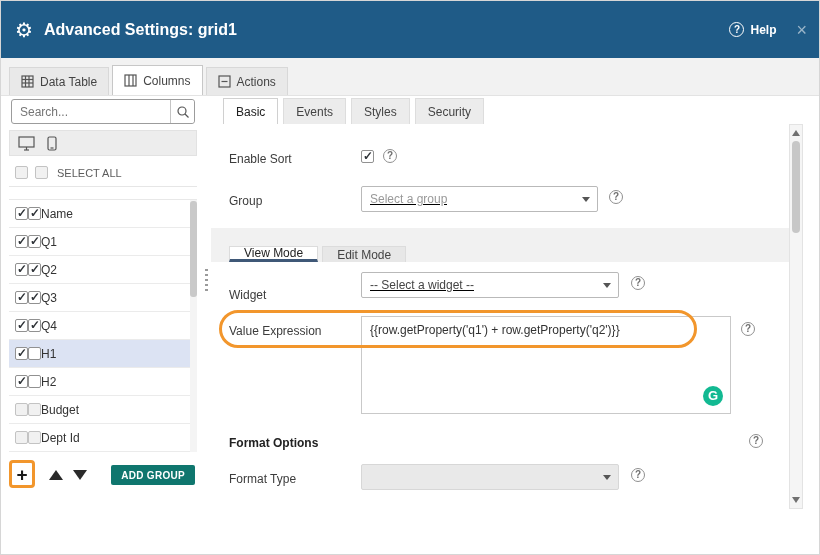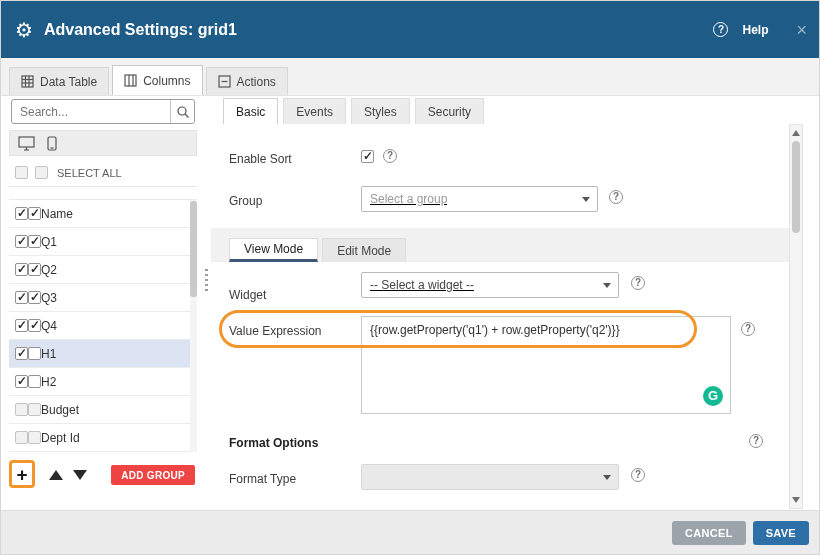--- a/index.html
+++ b/index.html
@@ -4,21 +4,21 @@
 <style>
   * { margin:0; padding:0; box-sizing:border-box; }
   body { background:#fff; font-family:"Liberation Sans", sans-serif; }
   .app { position:relative; width:820px; height:555px; background:#fff; overflow:hidden; border:1px solid #d6d6d6; }
 
   
   .header { position:absolute; top:0; left:0; width:820px; height:57px; background:#1f5b87;
             display:flex; align-items:center; padding:0 14px; gap:11px; }
   .gear { color:#fff; font-size:20px; line-height:1; }
   .title { color:#fff; font-size:16px; font-weight:bold; }
-  .header-right { margin-left:auto; display:flex; align-items:center; gap:14px; }
+  .header-right { margin-left:auto; display:flex; align-items:center; gap:6px; }
   .hq { width:15px; height:15px; border:1.5px solid #fff; border-radius:50%; color:#fff;
         font-size:10px; font-weight:bold; line-height:13px; text-align:center; display:inline-block; }
   .hq::after { content:"?"; }
   .help-label { color:#fff; font-size:12px; font-weight:bold; }
   .close { color:rgba(255,255,255,.55); font-size:18px; margin-left:14px; line-height:1; }
 
   
   .main-tabs { position:absolute; top:57px; left:0; width:820px; height:38px; background:#f2f2f2;
                display:flex; align-items:flex-end; padding-left:8px; gap:3px; border-bottom:1px solid #e3e3e3; }
   .tab { height:28px; display:flex; align-items:center; gap:6px; padding:0 11px; font-size:12px; color:#444;
@@ -50,21 +50,21 @@
   .row-label { font-size:12px; color:#333; }
   .list-scroll { position:absolute; right:0; top:0; width:7px; height:100%; background:#f4f4f4; }
   .list-thumb { position:absolute; right:0; top:1px; width:7px; height:96px; background:#c9c9c9; border-radius:3px; cursor:pointer; }
   .side-controls { position:relative; margin-top:8px; height:32px; }
   .plus-annot { position:absolute; left:0; top:0; width:26px; height:28px; border:3px solid #f2962c;
                 border-radius:4px; display:flex; align-items:center; justify-content:center; }
   .plus { font-size:19px; font-weight:bold; color:#1a1a1a; line-height:1; cursor:pointer; }
   .tri { width:0; height:0; position:absolute; top:10px; cursor:pointer; }
   .tri-up { left:40px; border-left:7px solid transparent; border-right:7px solid transparent; border-bottom:10px solid #2a2a2a; }
   .tri-down { left:64px; border-left:7px solid transparent; border-right:7px solid transparent; border-top:10px solid #2a2a2a; }
-  .add-group { position:absolute; right:2px; top:5px; height:20px; padding:0 10px; background:#ef4444; color:#fff;
+  .add-group { position:absolute; right:2px; top:5px; height:20px; padding:0 10px; background:#0f766e; color:#fff;
                font-size:10px; font-weight:bold; border:none; border-radius:2px; letter-spacing:.3px; cursor:pointer;
                font-family:"Liberation Sans", sans-serif; }
 
   
   .panel { position:absolute; left:210px; top:96px; width:592px; height:412px; }
   .panel-tabs { display:flex; gap:5px; padding-left:12px; height:27px; align-items:flex-end; }
   .ptab { height:26px; display:flex; align-items:center; padding:0 12px; font-size:12px; color:#444;
           background:#ececec; border:1px solid #dddddd; border-bottom:none; cursor:pointer; }
   .ptab.on { background:#fff; border-color:#d0d0d0; color:#222; }
   .panel-body { position:absolute; left:0; top:27px; width:578px; height:385px; background:#fff; }
@@ -74,21 +74,21 @@
   .qicon::after { content:"?"; }
   .dd { position:absolute; height:26px; background:#fff; border:1px solid #b9b9b9; border-radius:2px;
         display:flex; align-items:center; padding:0 22px 0 8px; font-size:12px; cursor:pointer;text-decoration:underline; }
   .dd .val { white-space:nowrap; overflow:hidden; color:#444; }
   .dd.placeholder .val { color:#999; }
   .dd.disabled { background:#e9e9e9; border-color:#d7d7d7; }
   .dd-arrow { position:absolute; right:7px; top:10px; width:0; height:0;
               border-left:4px solid transparent; border-right:4px solid transparent; border-top:5px solid #555; }
   .mode-strip { position:absolute; left:0; top:104px; width:578px; height:34px; background:#f1f1f1;
                 display:flex; align-items:flex-end; padding-left:18px; gap:4px; }
-  .mtab { height:24px; display:flex; align-items:center; padding:0 14px; font-size:12px; background:#e7e7e7;
+  .mtab { height:16px; display:flex; align-items:center; padding:0 14px; font-size:12px; background:#e7e7e7;
           border:1px solid #dcdcdc; border-bottom:none; color:#444; cursor:pointer; }
   .mtab.on { background:#fff; border-bottom:3px solid #3f5877; color:#222; }
   .expr-wrap { position:absolute; left:150px; top:192px; width:370px; height:98px; }
   .expr-wrap textarea { width:100%; height:100%; border:1px solid #c9c9c9; resize:none; padding:6px 8px;
                         font-size:12px; color:#333; font-family:"Liberation Sans", sans-serif; }
   .grammarly { position:absolute; right:8px; bottom:8px; width:20px; height:20px; border-radius:50%;
                background:#12b992; color:#fff; font-size:13px; font-weight:bold; line-height:20px;
                text-align:center; cursor:pointer; }
   .annot-expr { position:absolute; left:8px; top:186px; width:478px; height:38px; border:3px solid #f2962c;
                 border-radius:19px; pointer-events:none; }
@@ -308,18 +308,14 @@
       <span class="qicon" style="left:420px; top:344px;"></span>
     </div>
 
     <div class="panel-scroll">
       <span class="ps-up"></span>
       <div class="ps-thumb"></div>
       <span class="ps-down"></span>
     </div>
   </div>
 
-  <div class="footer">
-    <button class="btn btn-cancel">CANCEL</button>
-    <button class="btn btn-save">SAVE</button>
-  </div>
 
 </div>
 
 </body></html>

